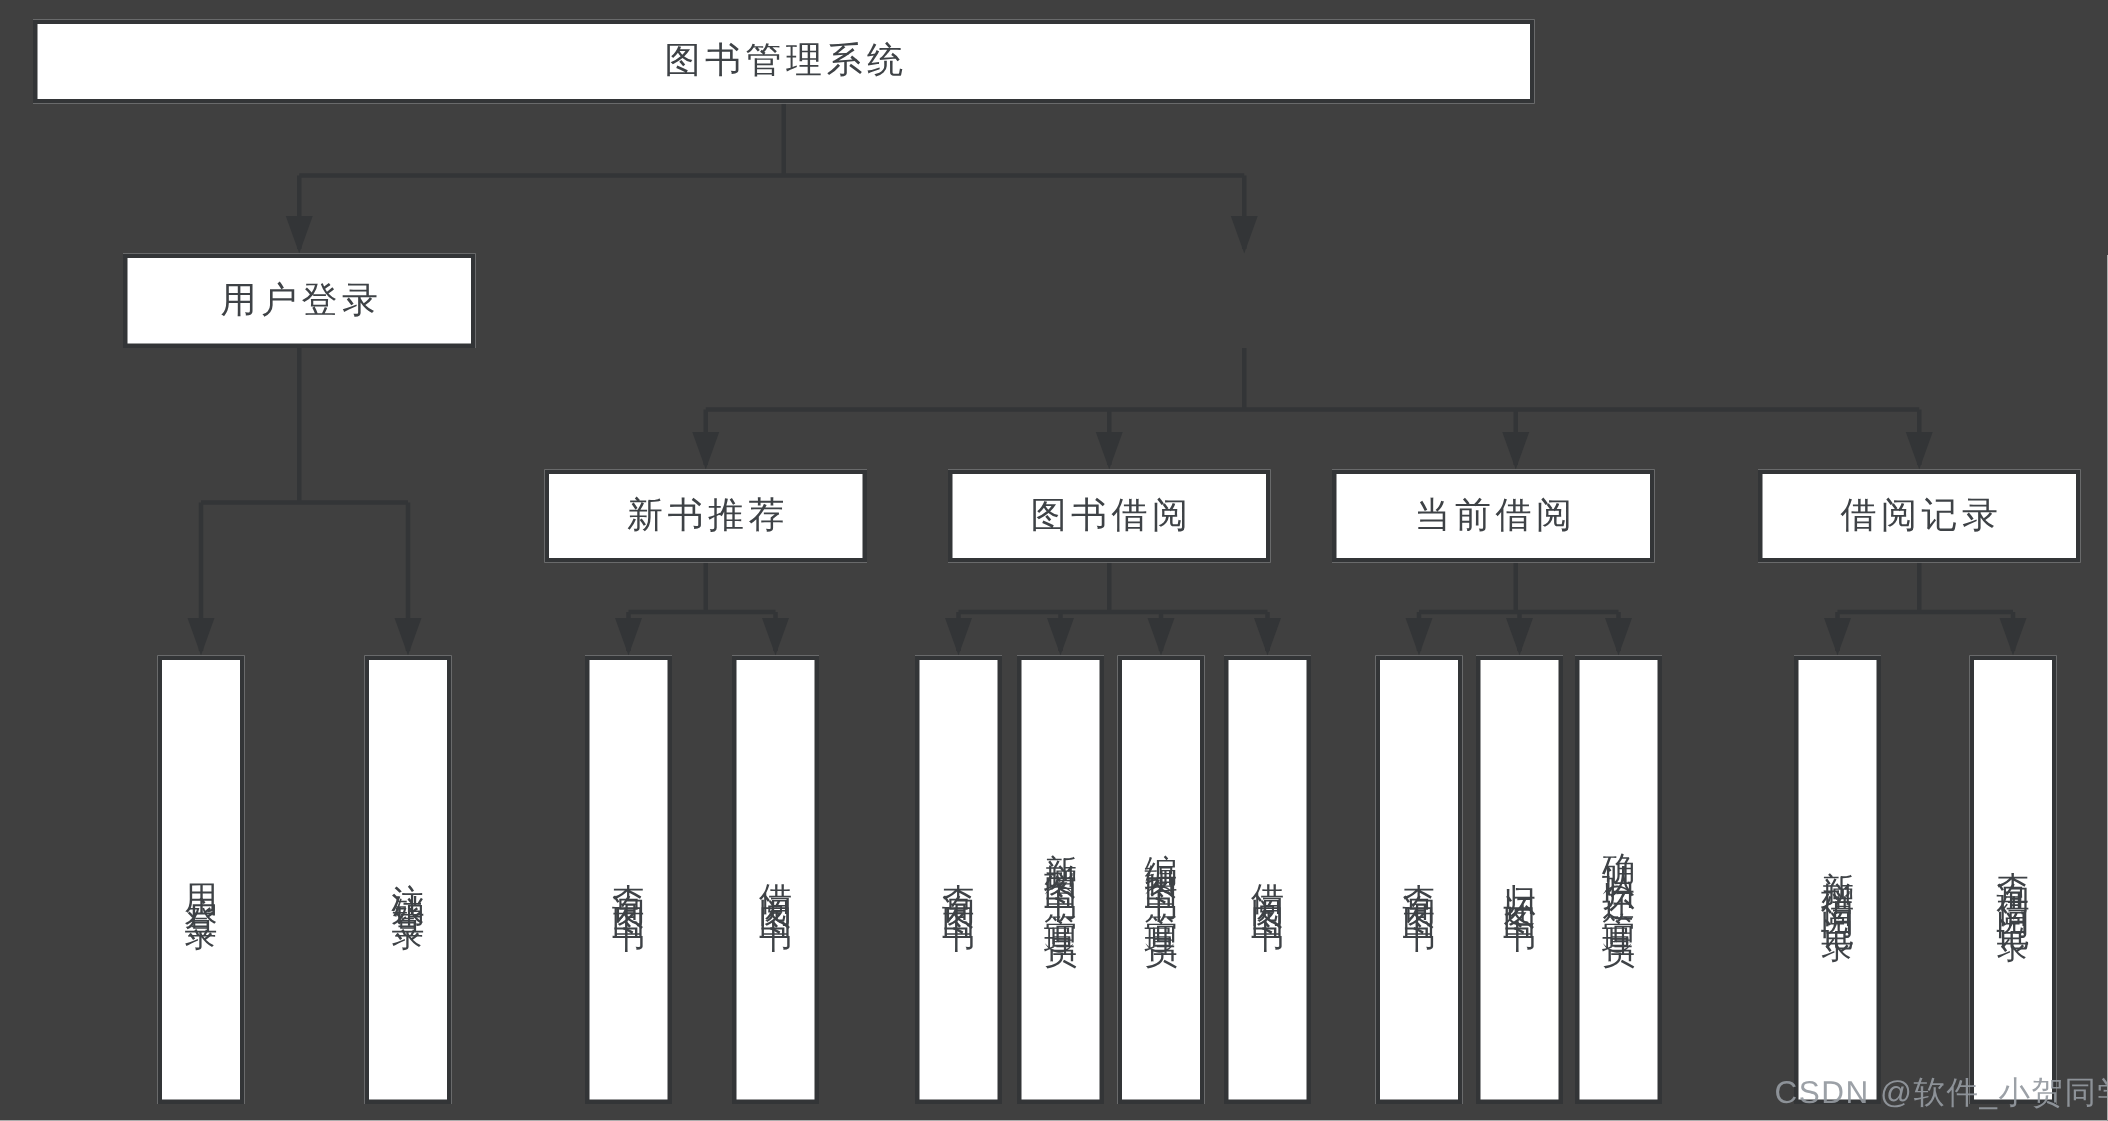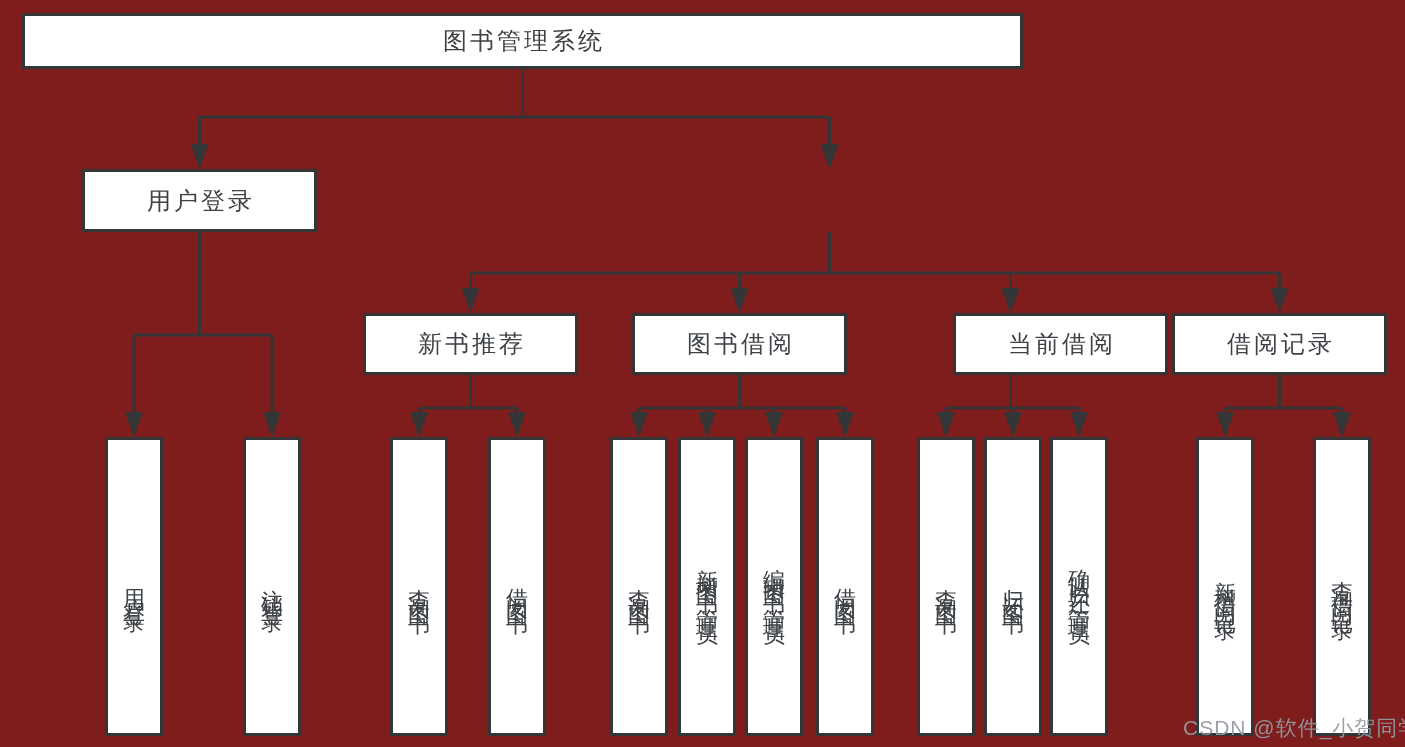--- a/index.html
+++ b/index.html
@@ -1,19 +1,19 @@
 <!DOCTYPE html>
 <html><head>
 <meta charset="utf-8">
 <style>
   html,body{margin:0;padding:0;background:#ffffff;}
   .stage{
     position:relative;
     width:1405px;height:747px;
-    background:#7f1d1d;
+    background:#404040;
     font-family:"Liberation Sans", sans-serif;
     overflow:hidden;
   }
   .connectors{position:absolute;left:0;top:0;z-index:1;}
   .node{
     position:absolute;
     box-sizing:border-box;
     border:3px solid #333537;
     background:#ffffff;
     display:flex;
@@ -100,21 +100,21 @@
   <div class="node" style="left:82px;top:169px;width:235px;height:63px;">
     <span class="lbl">用户登录</span>
   </div>
 
   <div class="node" style="left:632px;top:313px;width:215px;height:62px;">
     <span class="lbl">图书借阅</span>
   </div>
   <div class="node" style="left:363px;top:313px;width:215px;height:62px;">
     <span class="lbl">新书推荐</span>
   </div>
-  <div class="node" style="left:953px;top:313px;width:215px;height:62px;">
+  <div class="node" style="left:888px;top:313px;width:215px;height:62px;">
     <span class="lbl">当前借阅</span>
   </div>
   <div class="node" style="left:1172px;top:313px;width:215px;height:62px;">
     <span class="lbl">借阅记录</span>
   </div>
 
   <div class="node leaf" style="left:105px;top:437px;">
     <span class="lbl">用户登录</span>
   </div>
   <div class="node leaf" style="left:243px;top:437px;">

